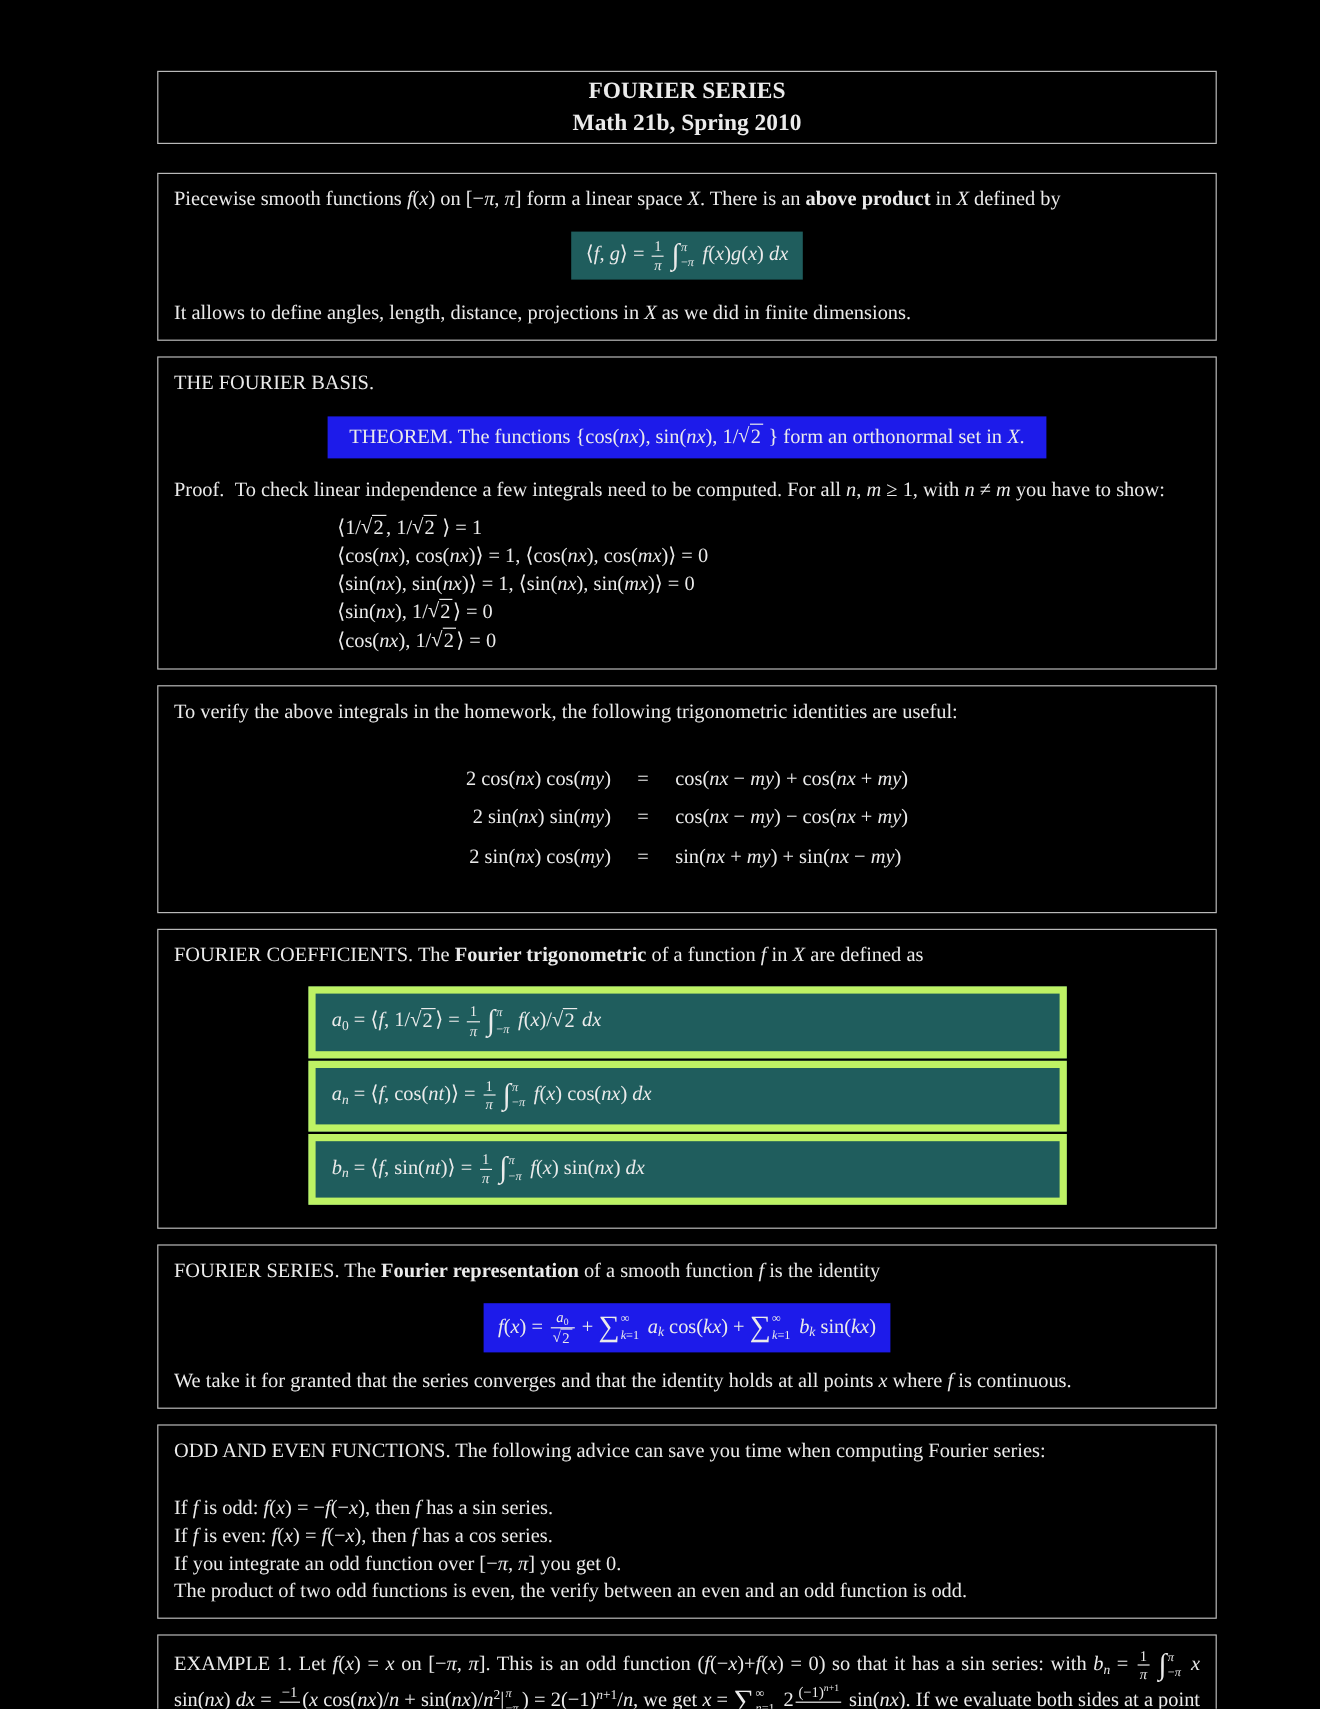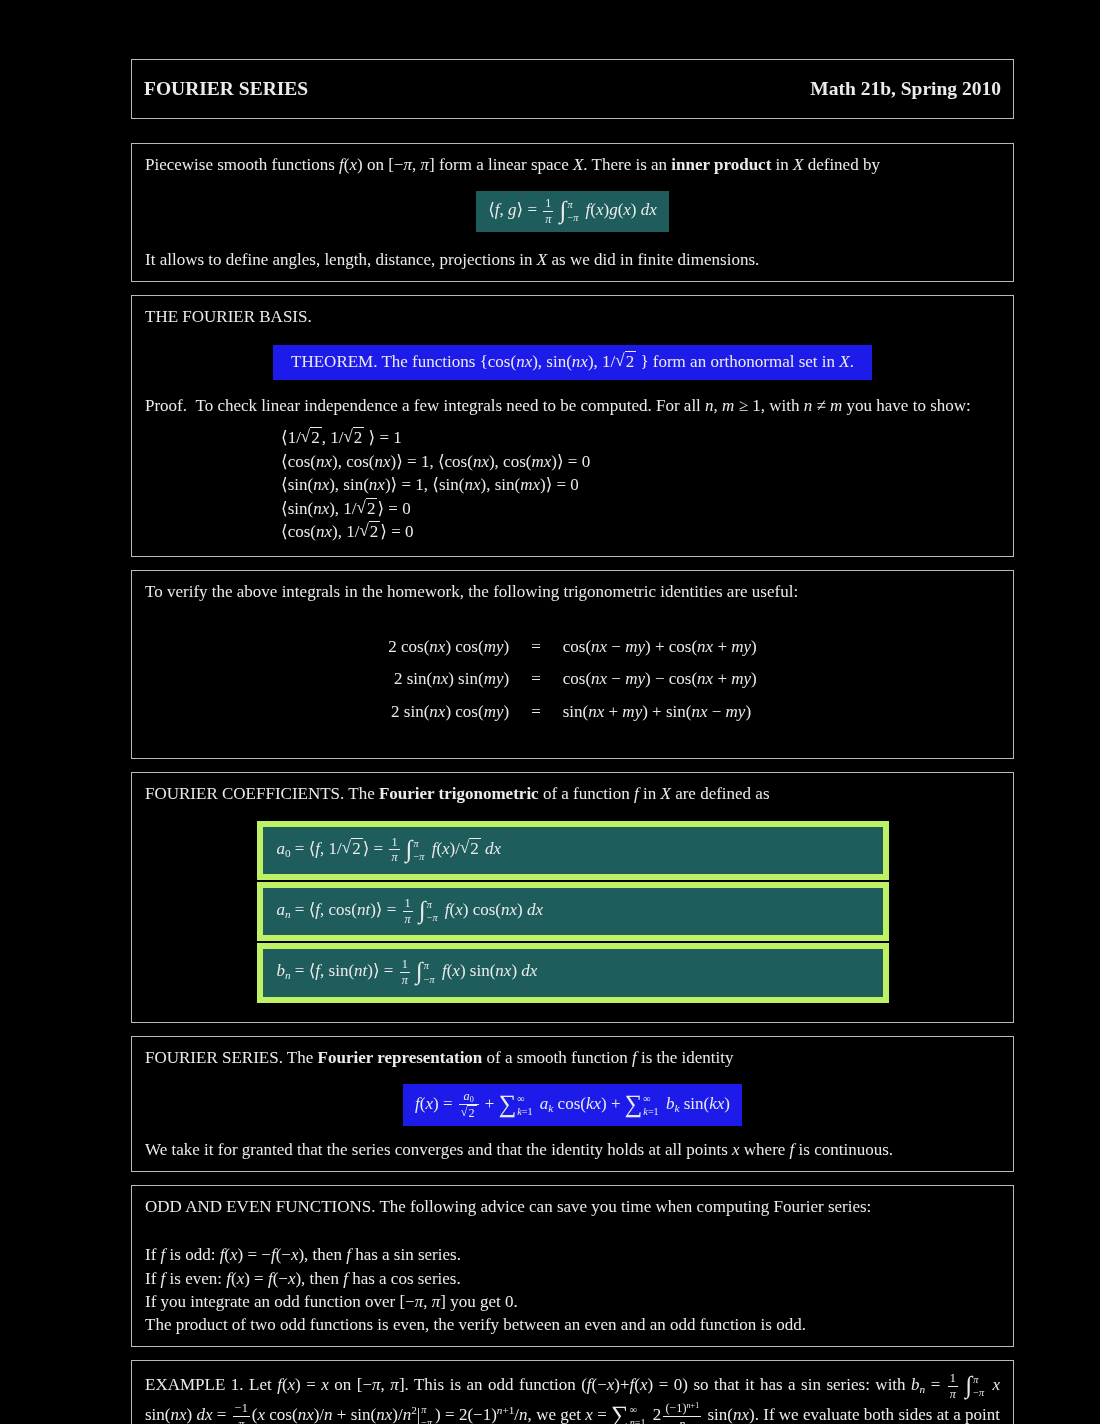--- a/index.html
+++ b/index.html
@@ -7,21 +7,21 @@
     --highlight-teal:#1f5d5d; --highlight-blue:#1d1bea; --highlight-purple:#9c1f9c;
   }
   html,body{margin:0;padding:0;}
   body{width:1100px;height:1424px;background:var(--bg);overflow:hidden;}
   .content{
     margin-left:131px;width:883px;padding-top:59px;box-sizing:border-box;
     color:var(--text);font-family:"Liberation Serif",serif;font-size:17px;line-height:1.32;
   }
   .box{border:1px solid var(--border);padding:10px 13px;margin-bottom:13px;box-sizing:border-box;background:var(--bg);}
   .header-box{display:flex;justify-content:space-between;align-items:center;
-    padding:16px 12px;margin-bottom:24px;font-size:19.5px;font-weight:bold;}
+    padding:4px 12px;margin-bottom:24px;font-size:19.5px;font-weight:bold;flex-direction:column;}
   p{margin:0;}
   .justify{text-align:justify;}
   .formula-line{text-align:center;}
   .hl{display:inline-block;padding:5px 12px;}
   .hl-teal{background:var(--highlight-teal);}
   .hl-blue{background:var(--highlight-blue);}
   .m1{margin:15px 0 17px;}
   .m2{margin:17px 0 15px;}
   .m3{margin:15px 0 13px;}
   .theorem-pad{padding:6px 18px;}
@@ -57,21 +57,21 @@
 <body>
 
 <div class="content">
 
   <div class="box header-box">
     <span>FOURIER SERIES</span>
     <span>Math 21b, Spring 2010</span>
   </div>
 
   <div class="box">
-    <p class="justify">Piecewise smooth functions <i>f</i>(<i>x</i>) on [−<i>π</i>, <i>π</i>] form a linear space <i>X</i>. There is an <b>inner product</b> in <i>X</i> defined by</p>
+    <p class="justify">Piecewise smooth functions <i>f</i>(<i>x</i>) on [−<i>π</i>, <i>π</i>] form a linear space <i>X</i>. There is an <b>above product</b> in <i>X</i> defined by</p>
     <div class="formula-line m1">
       <span class="hl hl-teal">⟨<i>f</i>, <i>g</i>⟩ = <span class="frac"><span class="t">1</span><span class="b"><i>π</i></span></span> <span class="bigop">∫</span><span class="sl"><span class="t"><i>π</i></span><span class="b">−<i>π</i></span></span> <i>f</i>(<i>x</i>)<i>g</i>(<i>x</i>) <i>dx</i></span>
     </div>
     <p class="justify">It allows to define angles, length, distance, projections in <i>X</i> as we did in finite dimensions.</p>
   </div>
 
   <div class="box">
     <p>THE FOURIER BASIS.</p>
     <div class="formula-line m2">
       <span class="hl hl-blue theorem-pad">THEOREM. The functions {cos(<i>nx</i>), sin(<i>nx</i>), 1/<span class="sqrt"><span class="rad">√</span><span class="rc">2</span></span> } form an orthonormal set in <i>X</i>.</span>

